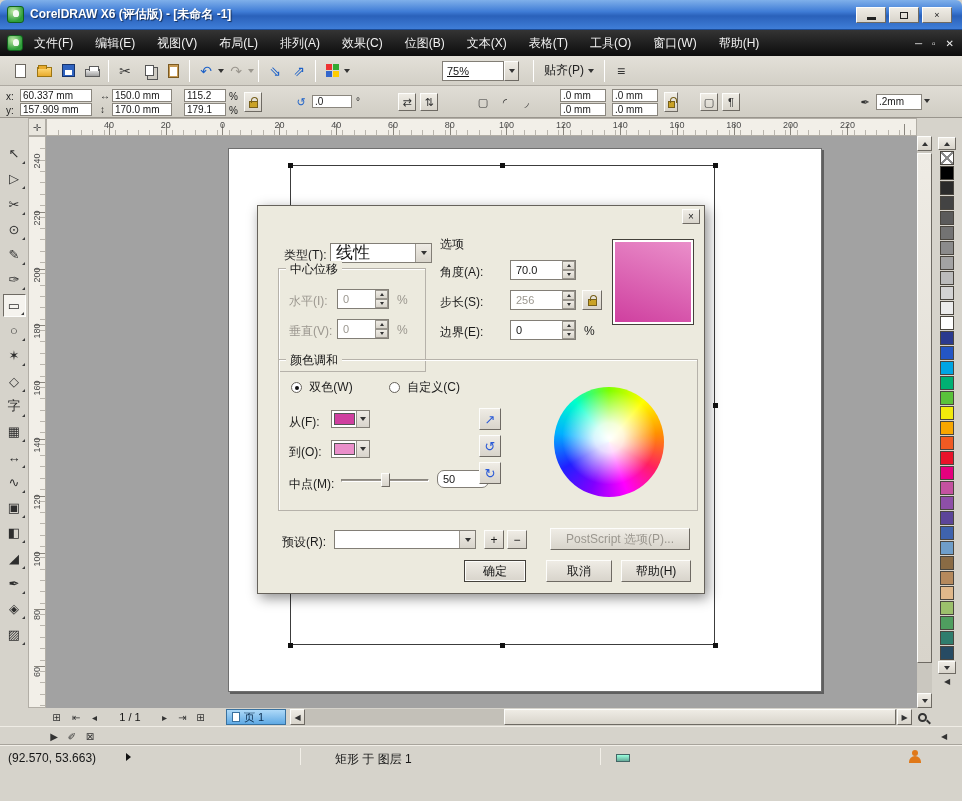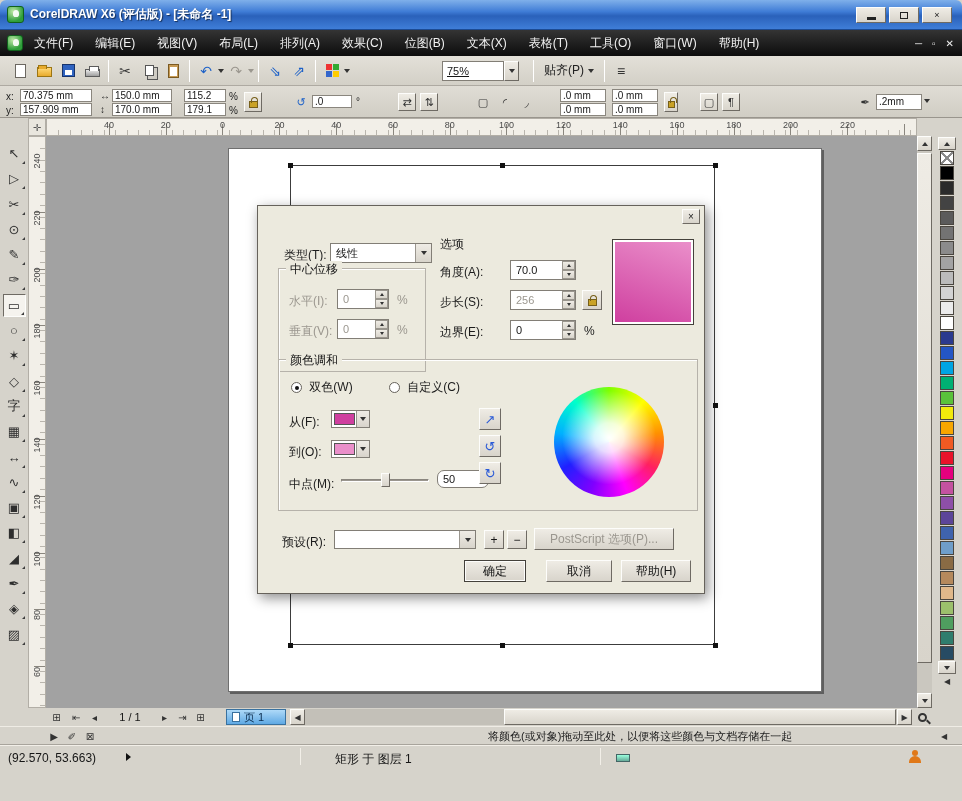--- a/index.html
+++ b/index.html
@@ -126,21 +126,21 @@
   .dlabel{position:absolute;font-size:12px;color:#1c1c1c;white-space:nowrap;}
   .dlabel.dis{color:#9b978f;}
   .group{position:absolute;border:1px solid #b6b2aa;box-shadow:inset 1px 1px 0 #fff;}
   .legend{position:absolute;top:-8px;left:7px;background:#eceade;padding:0 4px;font-size:12px;}
   .spin{position:absolute;height:20px;background:#fff;border:1px solid #827e76;font-size:11px;line-height:18px;padding-left:5px;padding-right:15px;}
   .spin.dis{color:#9b978f;}
   .spin .arr{position:absolute;right:0;top:0;width:13px;height:100%;display:flex;flex-direction:column;}
   .spin .arr span{flex:1;background:linear-gradient(#efece5,#d8d4cb);border:1px solid #9a968e;display:flex;align-items:center;justify-content:center;}
   .spin .arr .tri-up{border-bottom-width:3px;border-left-width:2.5px;border-right-width:2.5px;}
   .spin .arr .tri-down{border-top-width:3px;border-left-width:2.5px;border-right-width:2.5px;}
-  .dcombo{position:absolute;background:#fff;border:1px solid #827e76;height:20px;font-size:11px;line-height:18px;padding-left:5px;}
+  .dcombo{position:absolute;background:#fff;border:1px solid #827e76;height:20px;font-size:17px;line-height:18px;padding-left:5px;}
   .dcombo .drop{position:absolute;right:0;top:0;width:16px;height:100%;display:flex;align-items:center;justify-content:center;background:linear-gradient(#efece5,#d8d4cb);border-left:1px solid #9a968e;}
   .radio{width:11px;height:11px;border-radius:50%;background:#fff;border:1px solid #66625b;display:inline-block;position:relative;vertical-align:-2px;}
   .radio.on::after{content:"";position:absolute;left:3px;top:3px;width:4px;height:4px;border-radius:50%;background:#111;}
   .colorcombo{position:absolute;width:39px;height:18px;background:#fff;border:1px solid #827e76;}
   .colorcombo .cswatch{position:absolute;left:2px;top:2px;width:21px;height:12px;border:1px solid #555;}
   .colorcombo .drop{position:absolute;right:0;top:0;width:13px;height:100%;display:flex;align-items:center;justify-content:center;background:linear-gradient(#efece5,#d8d4cb);border-left:1px solid #9a968e;}
   .dlgbtn{position:absolute;height:22px;font-size:12px;display:flex;align-items:center;justify-content:center;}
   .toolbtn{position:absolute;width:22px;height:22px;display:flex;align-items:center;justify-content:center;font-size:13px;color:#2b5bd7;}
   #wheel{position:absolute;left:275px;top:27px;width:110px;height:110px;border-radius:50%;
     background:radial-gradient(circle at 50% 46%,#ffffff 0%,rgba(255,255,255,.85) 18%,rgba(255,255,255,0) 58%),
@@ -255,21 +255,21 @@
       <span class="tri-down"></span>
     </span>
     <span class="sep"></span>
     <span class="tbtn">
         <span>≡</span>
       </span>
   </div>
 
   <div id="propbar">
     <span class="plabel" style="left:6px;top:5px;">x:</span>
-    <span class="pfield" style="left:20px;top:3px;width:72px;">70.375 mm</span>
+    <span class="pfield" style="left:20px;top:3px;width:72px;">60.337 mm</span>
     <span class="plabel" style="left:6px;top:19px;">y:</span>
     <span class="pfield" style="left:20px;top:17px;width:72px;">157.909 mm</span>
     <span class="plabel" style="left:100px;top:4px;">↔</span>
     <span class="pfield" style="left:112px;top:3px;width:60px;">150.0 mm</span>
     <span class="plabel" style="left:100px;top:18px;">↕</span>
     <span class="pfield" style="left:112px;top:17px;width:60px;">170.0 mm</span>
     <span class="pfield" style="left:184px;top:3px;width:42px;">115.2</span>
     <span class="plabel" style="left:229px;top:5px;">%</span>
     <span class="pfield" style="left:184px;top:17px;width:42px;">179.1</span>
     <span class="plabel" style="left:229px;top:19px;">%</span>
@@ -543,21 +543,20 @@
   <div id="hintbar">
     <span class="hicon" style="left:46px;">
         <span>▶</span>
       </span>
     <span class="hicon" style="left:64px;">
         <span>✐</span>
       </span>
     <span class="hicon" style="left:82px;">
         <span>⊠</span>
       </span>
-    <span class="hint">将颜色(或对象)拖动至此处，以便将这些颜色与文档存储在一起</span>
     <span class="hicon" style="left:936px;">
         <span style="font-size:8px;">◀</span>
       </span>
   </div>
 
   <div id="status1">
     <span style="position:absolute;left:8px;top:6px;">(92.570, 53.663)</span>
     <span class="tri-right" style="position:absolute;left:126px;top:8px;"></span>
     <span class="vgroove" style="left:300px;"></span>
     <span style="position:absolute;left:335px;top:6px;">矩形 于 图层 1</span>
@@ -705,21 +704,21 @@
       <span class="drop">
           <span class="tri-down"></span>
         </span>
     </div>
     <span class="dlgbtn raised" style="left:226px;top:324px;width:20px;height:19px;">
         <span>+</span>
       </span>
     <span class="dlgbtn raised" style="left:249px;top:324px;width:20px;height:19px;">
         <span>−</span>
       </span>
-    <span class="dlgbtn raised" style="left:276px;top:322px;width:140px;color:#9b978f;">
+    <span class="dlgbtn raised" style="left:292px;top:322px;width:140px;color:#9b978f;">
         <span>PostScript 选项(P)...</span>
       </span>
 
     <span class="dlgbtn raised" style="left:206px;top:354px;width:62px;border-color:#44413b;box-shadow:inset 0 0 0 1px #fdfdfb;">
         <span>确定</span>
       </span>
     <span class="dlgbtn raised" style="left:288px;top:354px;width:66px;">
         <span>取消</span>
       </span>
     <span class="dlgbtn raised" style="left:363px;top:354px;width:70px;">

